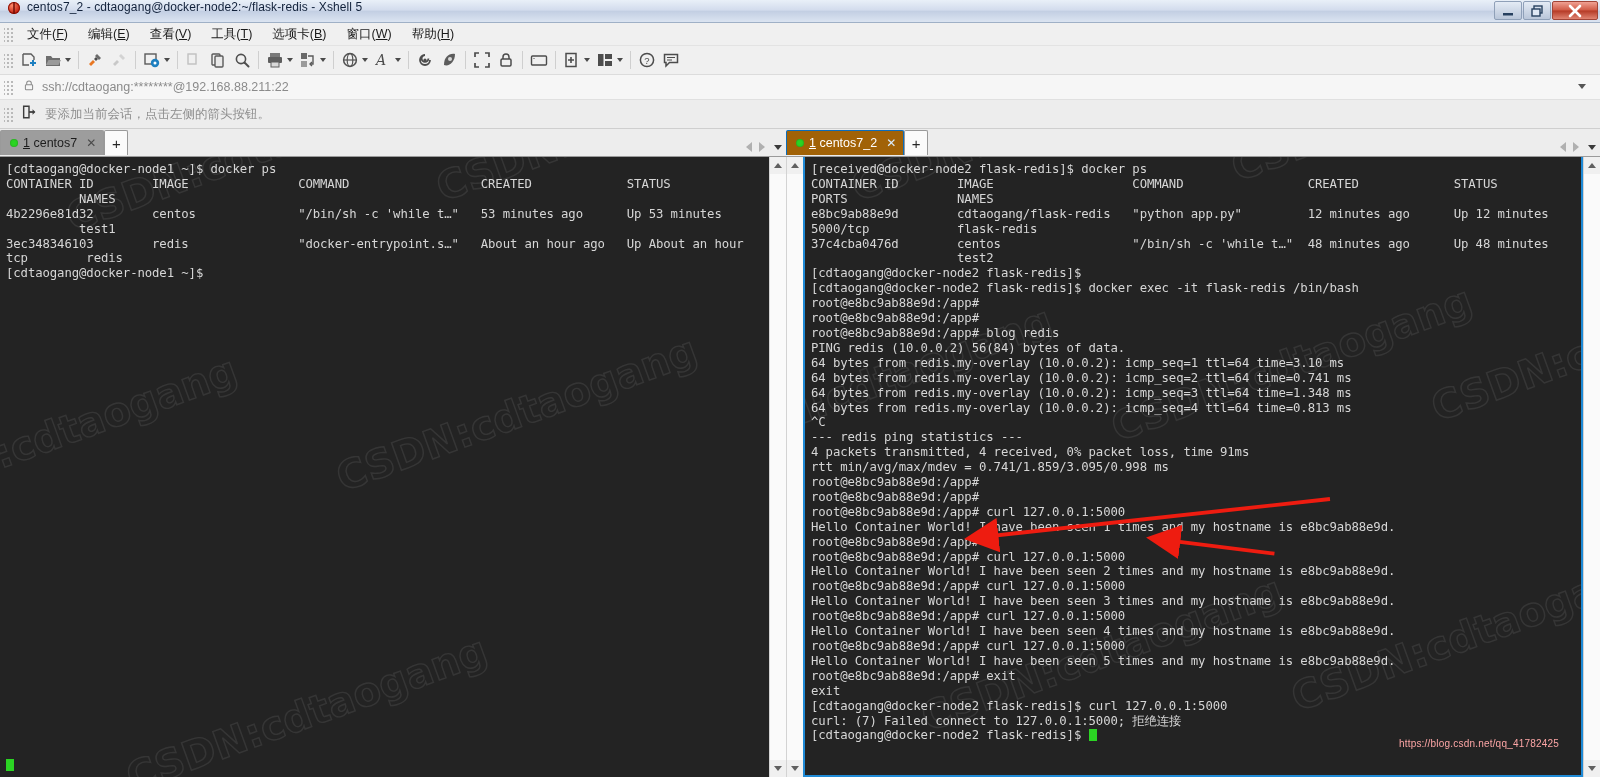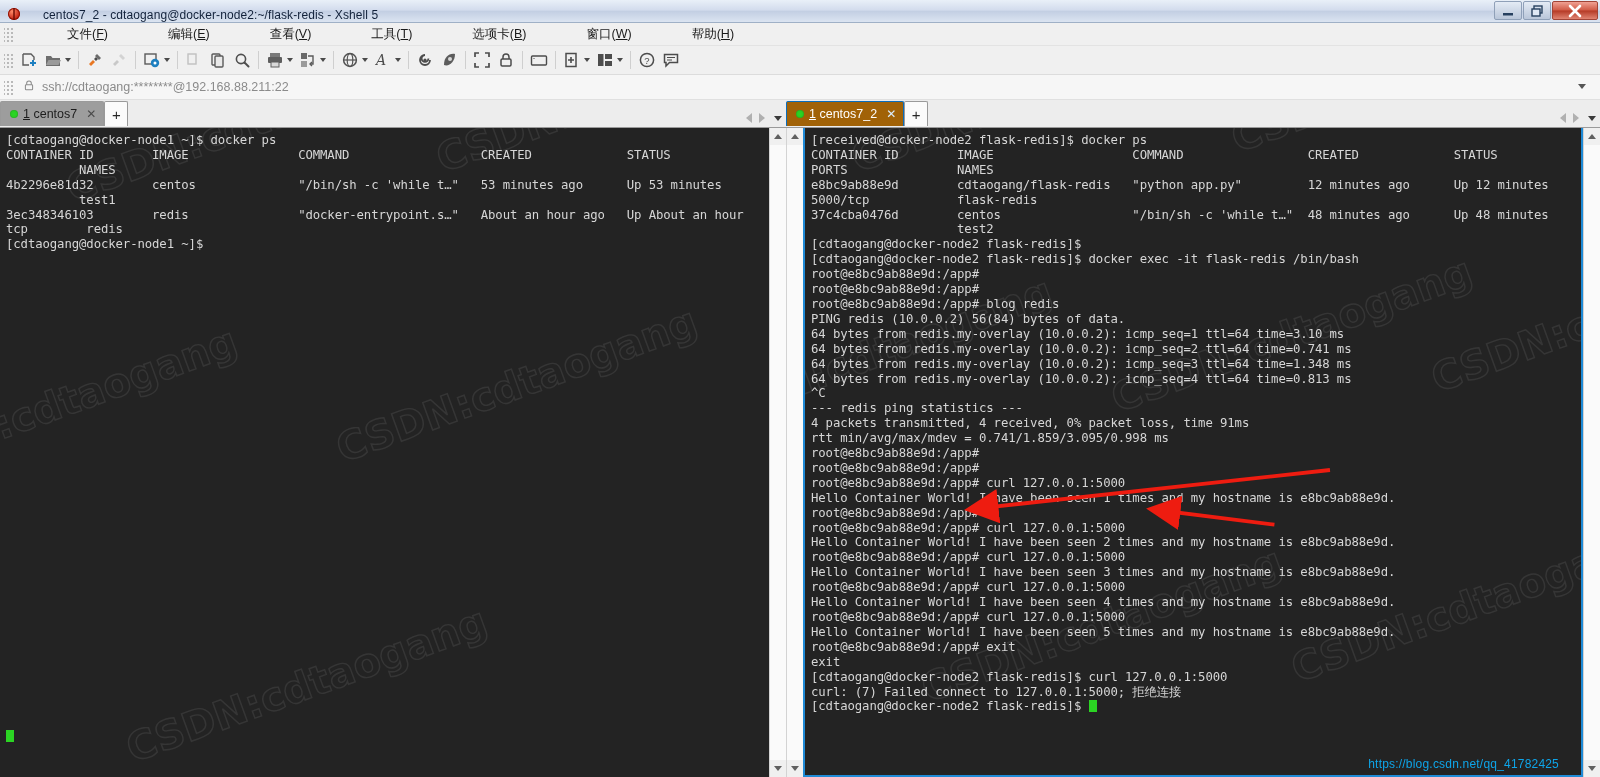--- a/index.html
+++ b/index.html
@@ -10,21 +10,21 @@
     background: #d4d0c8;
   }
   #app { width: 1600px; height: 777px; display: flex; flex-direction: column;
          background: linear-gradient(#eef2f7, #dde5ee); position: relative; }
 
   
   .titlebar {
     height: 23px; flex: 0 0 23px;
     background: linear-gradient(180deg,#e9f0f8 0%, #d3dced 45%, #c3cfe3 52%, #dbe4f1 100%);
     border-bottom: 1px solid #9fb0c6;
-    display: flex; align-items: flex-end; position: relative; gap: 16px;
+    display: flex; align-items: flex-start; position: relative;
   }
   .title-icon { width: 16px; height: 16px; margin: 0 5px 0 6px; position: relative; flex: 0 0 16px; }
   .title-icon .bug {
     position:absolute; left:2px; top:2px; width:12px; height:12px; border-radius:50%;
     background: radial-gradient(circle at 35% 30%, #ff8a6a, #c21f10 70%);
     box-shadow: inset 0 0 0 1px #8d1206;
   }
   .title-icon .bug::after{
     content:""; position:absolute; left:5px; top:0; width:2px; height:12px; background:#6d0d05; opacity:.75;
   }
@@ -36,21 +36,21 @@
     display:flex; align-items:center; justify-content:center;
     color:#27405f; font-size:11px; line-height:1;
   }
   .wbtn.close { width: 46px; border-color:#a14437;
     background: linear-gradient(180deg,#f0a193,#d05a46 48%,#b53a26 52%,#e08472);
     color:#fff; font-weight:bold; font-size:12px; }
 
   
   .menubar {
     height: 23px; flex:0 0 23px; background:#f0f0f0;
-    display:flex; align-items:center; border-bottom:1px solid #e3e3e3;gap:40px;
+    display:flex; align-items:center; border-bottom:1px solid #e3e3e3;
   }
   .gripper { width:10px; height:16px; margin:0 3px 0 4px;
     background-image: radial-gradient(#b9b9b9 38%, transparent 40%);
     background-size: 4px 4px; background-position: 2px 1px; flex:0 0 10px; }
   .menuitem { font-size: 12.5px; color:#1a1a1a; padding: 3px 10px; white-space:nowrap; }
   .menuitem u { text-decoration: underline; }
 
   
   .toolbar {
     height: 29px; flex:0 0 29px; background:#f0f0f0;
@@ -138,22 +138,22 @@
   .wm {
     position:absolute; pointer-events:none; user-select:none;
     font-family:"DejaVu Sans", sans-serif; font-weight:bold; white-space:nowrap;
     transform: rotate(-20deg); transform-origin: left top;
     color: transparent; -webkit-text-stroke: 1.4px rgba(255,255,255,0.085);
     font-size: 40px;
   }
   .wm-layer { position:absolute; inset:0; overflow:hidden; }
 
   .blogurl {
-    position:absolute; right:22px; bottom:4px;
-    font-size:12px; color:#0ea5e9; font-family:"Liberation Sans", sans-serif;
+    position:absolute; right:22px; bottom:26px;
+    font-size:10px; color:#fca5a5; font-family:"Liberation Sans", sans-serif;
     letter-spacing:.2px;
   }
 
   
   .arrows { position:absolute; inset:0; pointer-events:none; }
 </style>
 </head>
 <body>
 
 <div id="app">
@@ -355,20 +355,31 @@
     <span class="addr-lock">
       <svg width="12" height="13" viewBox="0 0 14 14">
         <path d="M4.3 6V4.4a2.7 2.7 0 0 1 5.4 0V6" fill="none" stroke="#8b8b8b" stroke-width="1.2"></path>
         <rect x="2.8" y="6" width="8.4" height="6" rx="1" fill="none" stroke="#8b8b8b" stroke-width="1.2"></rect>
       </svg>
     </span>
     <span class="addr-text">ssh://cdtaogang:********@192.168.88.211:22</span>
     <span class="addr-caret"></span>
   </div>
 
+  <div class="infobar">
+    <div class="gripper"></div>
+    <span style="margin:0 8px 0 4px">
+      <svg width="16" height="16" viewBox="0 0 18 18">
+        <path d="M3 2.5h6v13H3z" fill="none" stroke="#3d3d3d" stroke-width="1.6"></path>
+        <path d="M9 9h6" stroke="#3d3d3d" stroke-width="2"></path>
+        <path d="M13 6l3.2 3-3.2 3z" fill="#3d3d3d"></path>
+      </svg>
+    </span>
+    <span class="info-text">要添加当前会话，点击左侧的箭头按钮。</span>
+  </div>
 
   <div class="tabrow">
     <div class="tabstrip left">
       <div class="tab inactive">
         <span class="tabdot"></span>
         <span><u>1</u> <span>centos7</span></span>
         <span class="tabclose">✕</span>
       </div>
       <div class="tabnew">+</div>
       <div class="tabnav">

